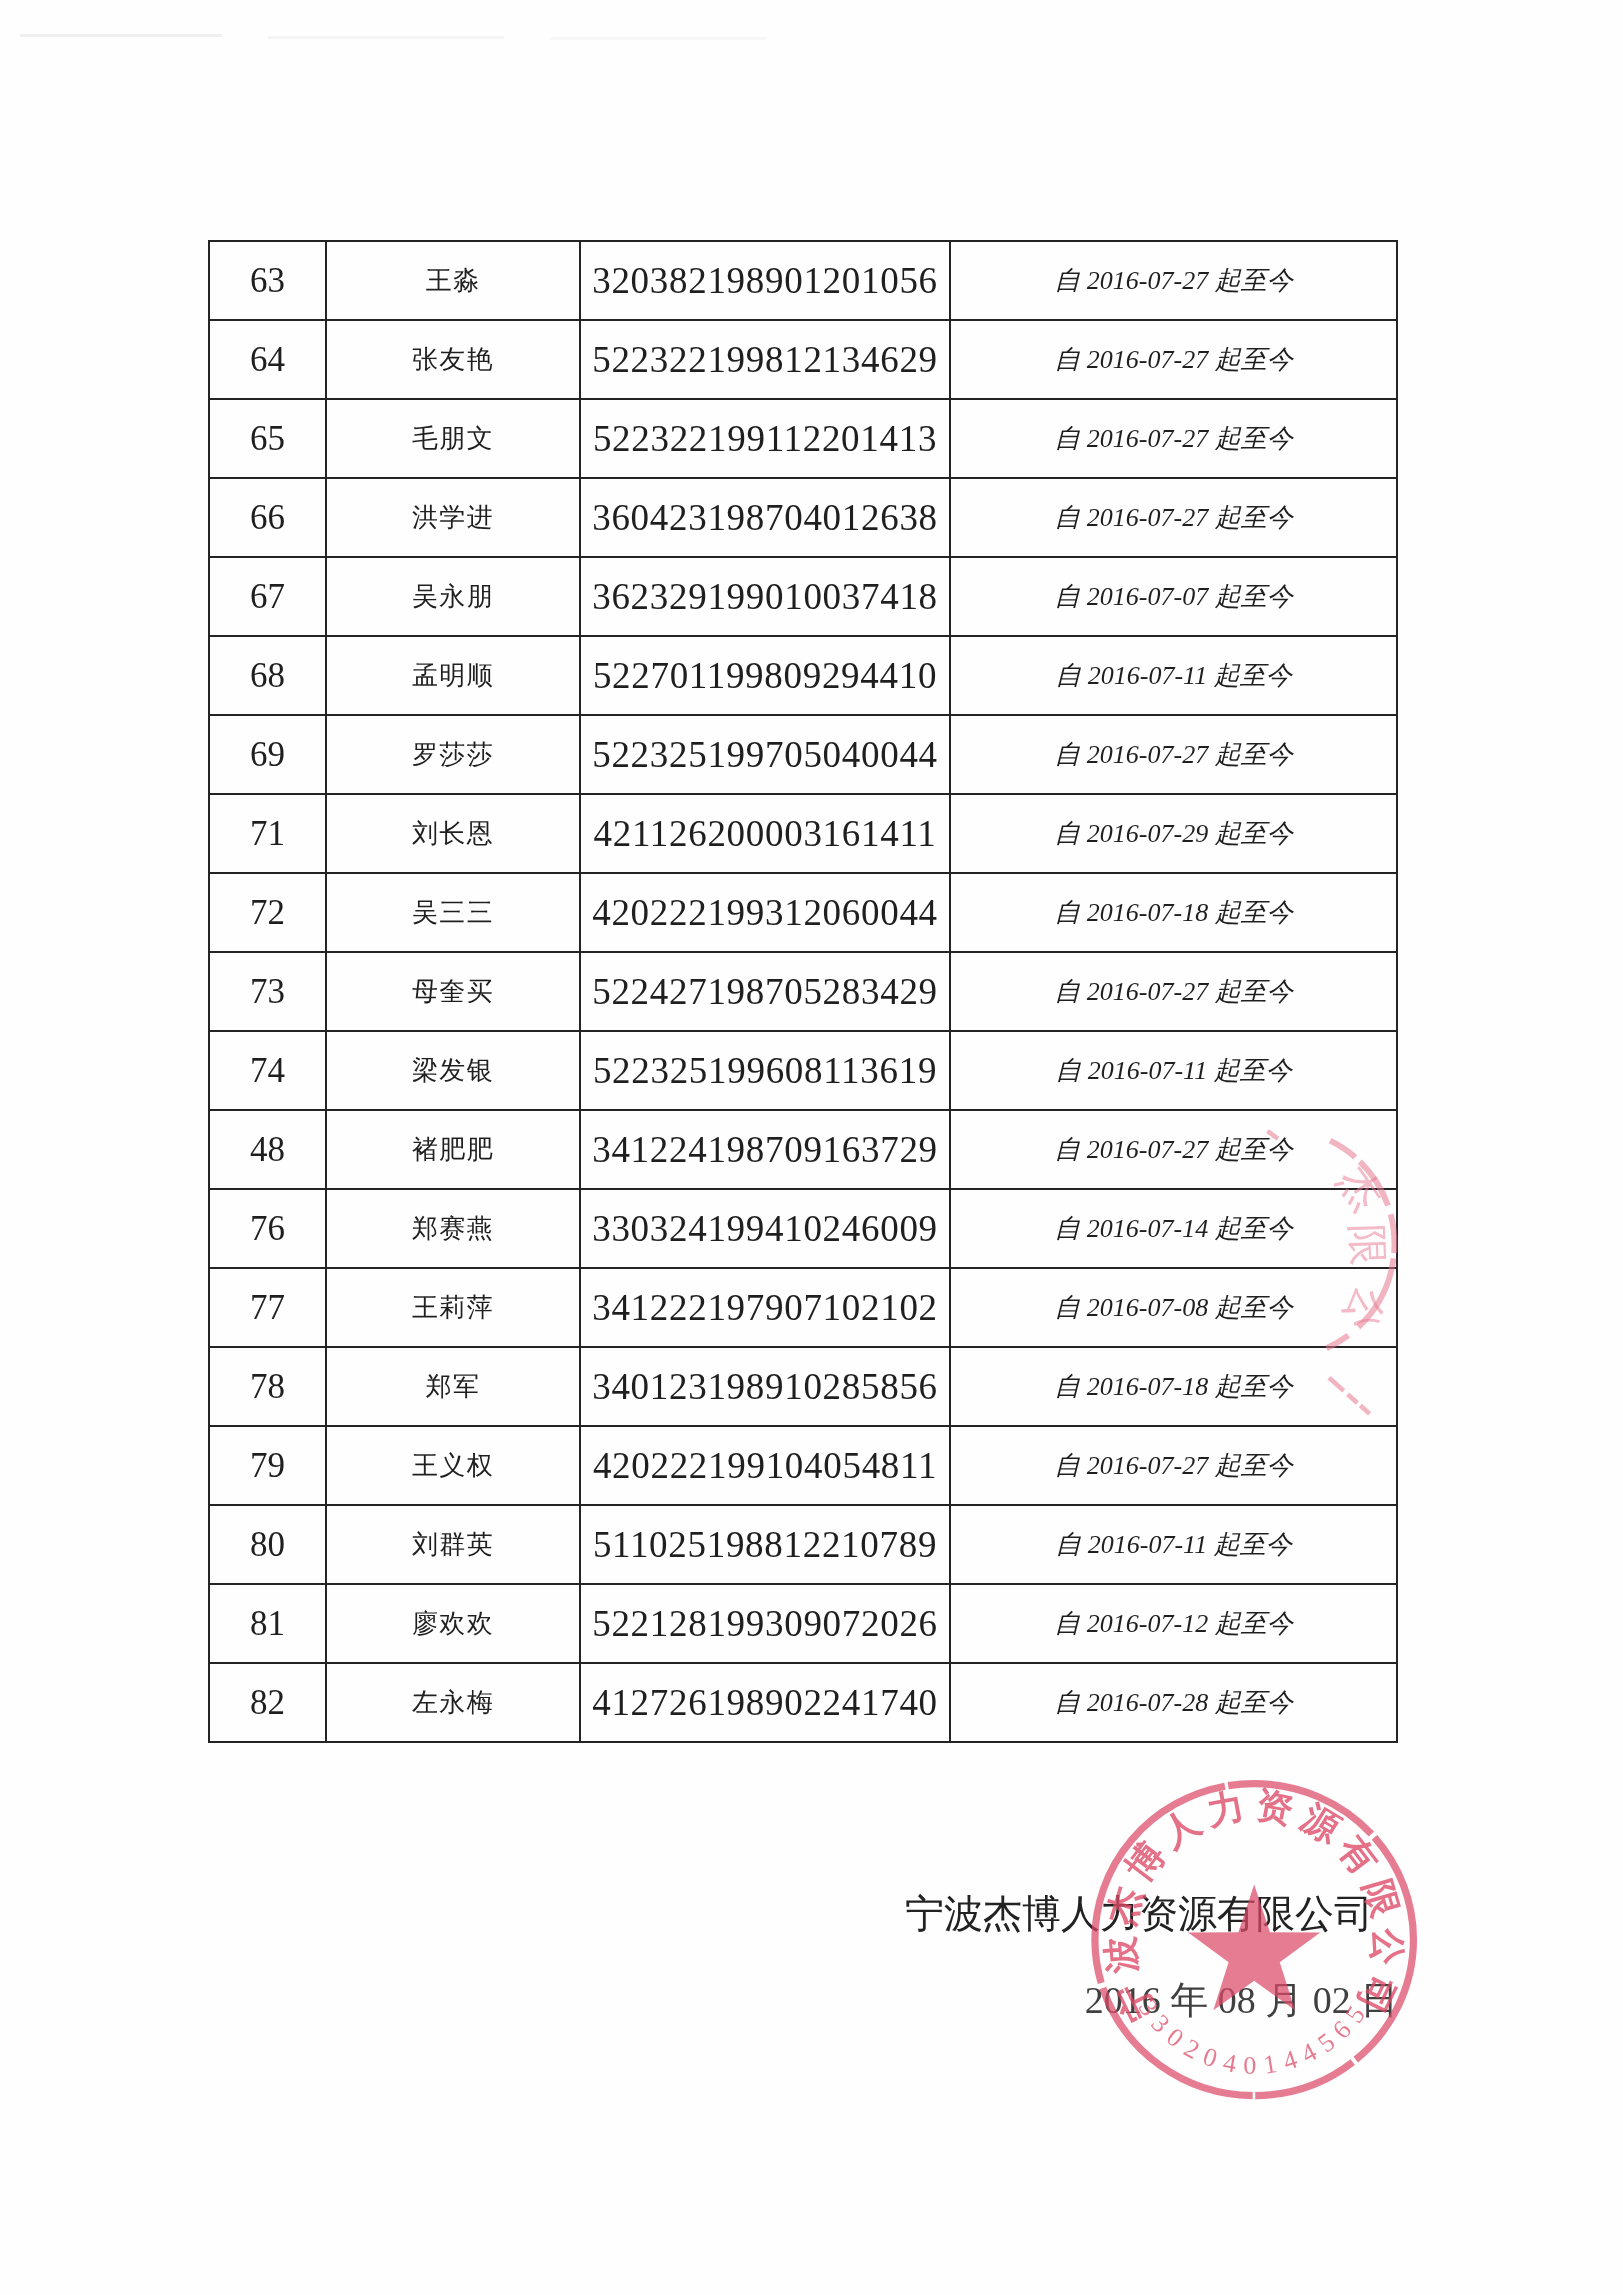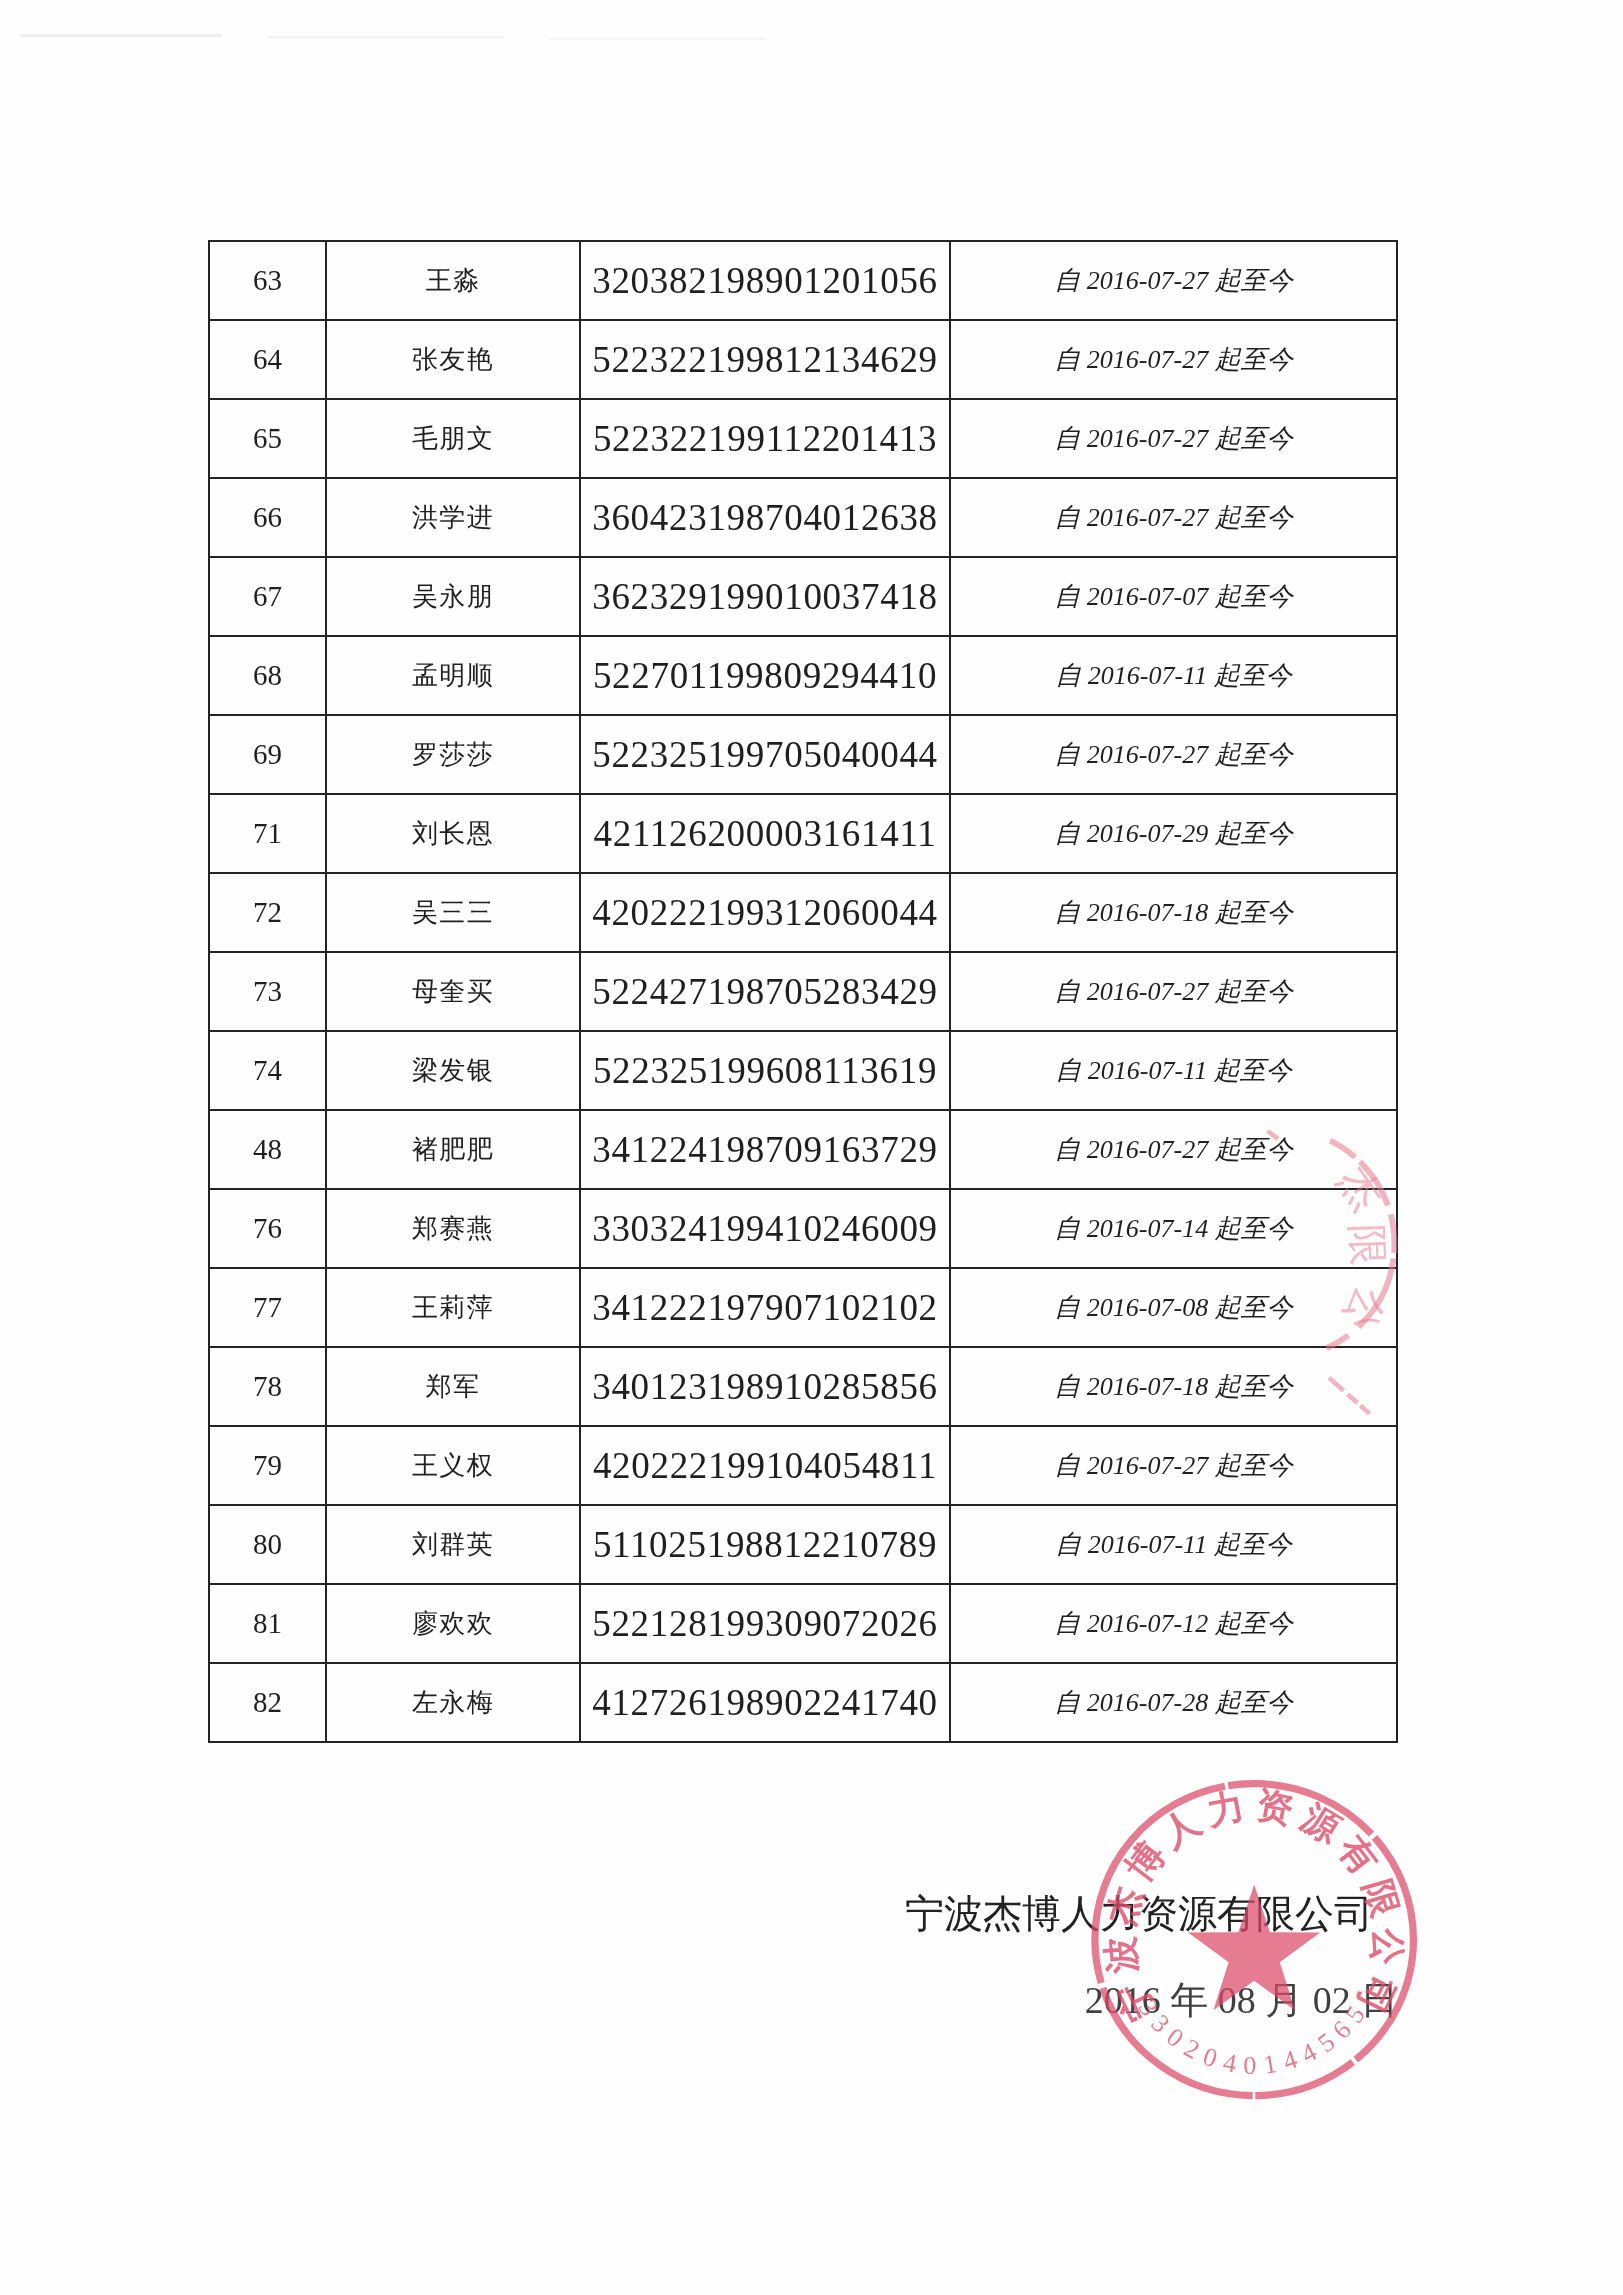--- a/index.html
+++ b/index.html
@@ -26,21 +26,21 @@
   }
   table.roster td{
     border:2px solid #242424;
     text-align:center;vertical-align:middle;
     padding:0;
     height:77px;
     overflow:hidden;
     white-space:nowrap;
   }
   table.roster{border:2.6px solid #1e1e1e;}
-  td.c-no{font-size:29px;}
+  td.c-no{font-size:35px;}
   td.c-name{font-size:26px;letter-spacing:1.3px;}
   td.c-id{font-size:37px;letter-spacing:0.7px;margin-left:44px;}
   td.c-period{font-size:26px;font-style:italic;}
 
   .company-line{
     position:absolute;left:905px;top:1891px;
     width:466px;height:46px;line-height:46px;
     font-size:39px;letter-spacing:0px;
     text-align:center;white-space:nowrap;
     color:#222;

